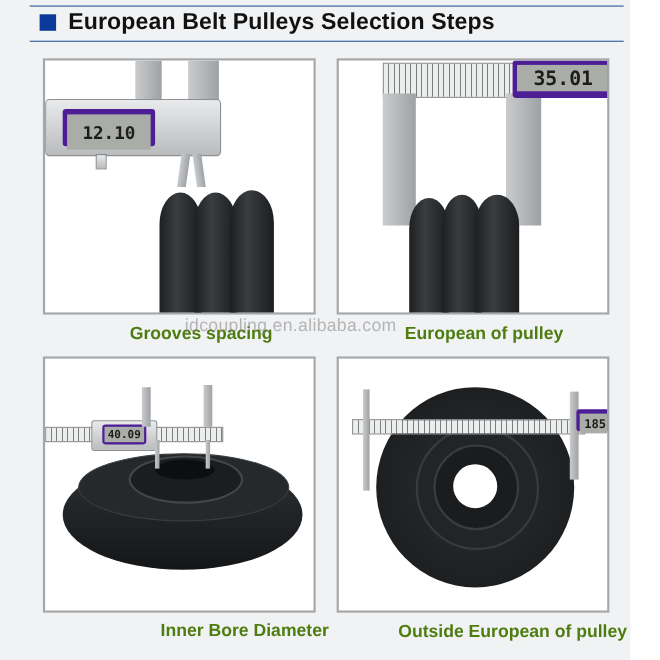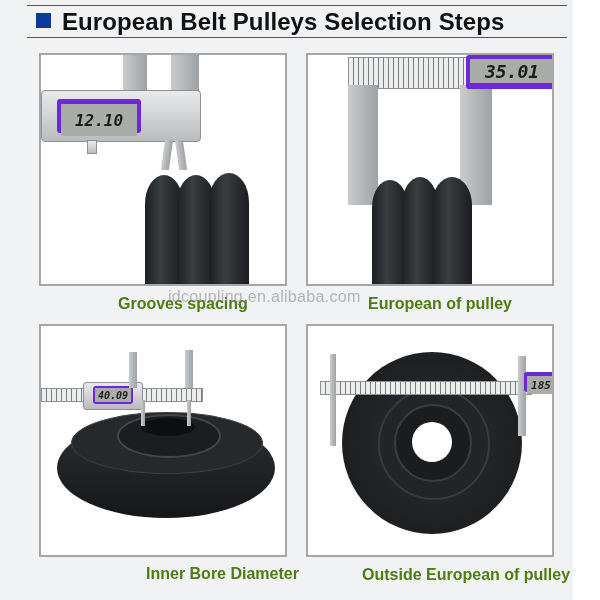--- a/index.html
+++ b/index.html
@@ -7,32 +7,32 @@
     width: 600px; height: 600px; background: #ffffff; position: relative; overflow: hidden;
     font-family: "Liberation Sans", "DejaVu Sans", sans-serif;
   }
   .panel-bg {
     position: absolute; left: 0; top: 0; width: 573px; height: 600px; background: #f1f2f4;
   }
   .rule { position: absolute; left: 27px; width: 540px; height: 2px; background: #1f4e8a; }
   .rule.top { top: 5px; height: 1px; background: #2c5a94; }
   .rule.bottom { top: 37px; height: 1px; background: #2c5a94; }
   .title-square { position: absolute; left: 36px; top: 13px; width: 15px; height: 15px; background: #0b3a9b; }
-  .title { position: absolute; left: 62px; top: 8px; font-size: 24px; font-weight: bold; color: #111; letter-spacing: 0.1px; white-space: nowrap; }
+  .title { position: absolute; left: 62px; top: 8px; font-size: 21px; font-weight: bold; color: #111; letter-spacing: 0.1px; white-space: nowrap; }
 
   .frame {
     position: absolute; background: #ffffff; border: 2px solid #a6a7a9; box-sizing: border-box; overflow: hidden;
   }
   .caption { position: absolute; font-size: 16px; font-weight: bold; color: #4d7c0f; white-space: nowrap; }
   .watermark { position: absolute; left: 168px; top: 288px; font-size: 16px; color: rgba(130,130,130,0.55); white-space: nowrap; letter-spacing: 0.3px; }
 
   
   .caliper-bar { position: absolute; background: linear-gradient(#e9eaeb, #b9bbbd); border: 1px solid #8e9093; }
   .caliper-jaw { position: absolute; background: linear-gradient(90deg, #c9cbcd, #9fa2a5); }
-  .lcd { position: absolute; background: #6d28d9; border-radius: 3px; font-style: italic; }
+  .lcd { position: absolute; background: #4c1d95; border-radius: 3px; }
   .lcd-screen { position: absolute; background: #a9aca7; color: #1c1c1c; font-family: "DejaVu Sans Mono", monospace; font-weight: bold; display: flex; align-items: center; justify-content: center; }
   .scale { position: absolute; background: repeating-linear-gradient(90deg, #eceded 0 4px, #7a7c7e 4px 5px); border: 1px solid #8e9093; }
   .sheave { position: absolute; background: linear-gradient(90deg, #1d1f21, #3a3d40 40%, #1b1d1f); border-radius: 60% 60% 0 0 / 30% 30% 0 0; }
   .disk { position: absolute; border-radius: 50%; }
 </style>
 </head>
 <body>
 
 <div class="panel-bg"></div>
 

